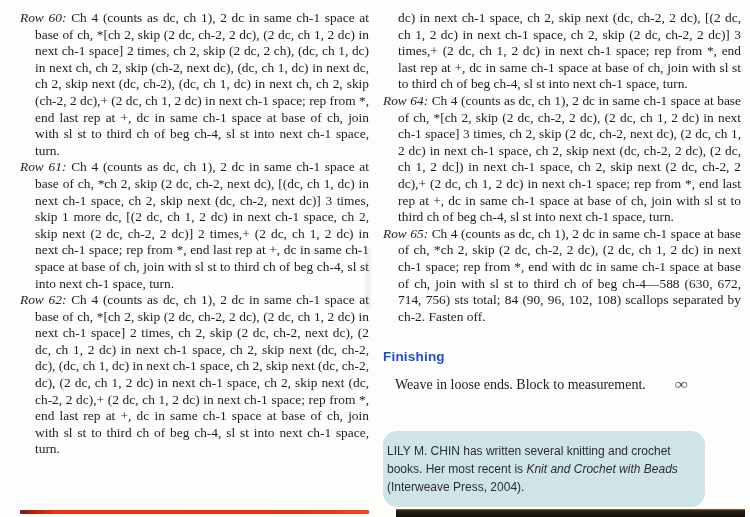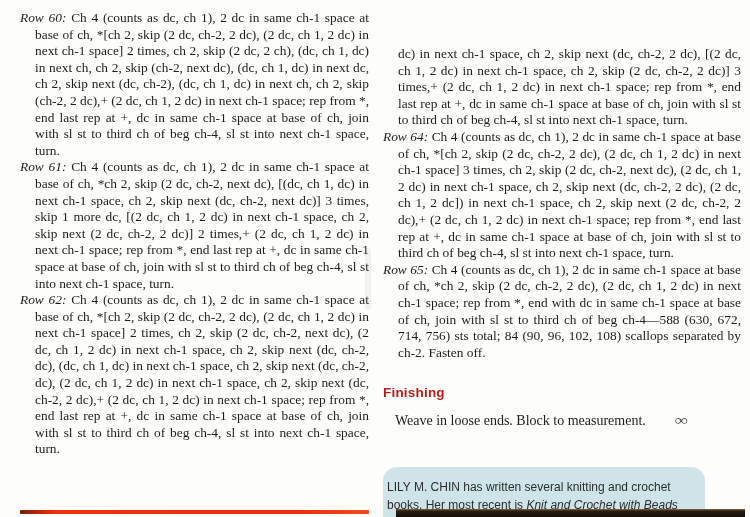--- a/index.html
+++ b/index.html
@@ -18,29 +18,29 @@
   .col-right { left: 383px; width: 358px; }
 
   p.row {
     margin: 0;
     font-size: 13.4px;
     line-height: 16.6px;
     text-align: justify;
     padding-left: 15px;
     text-indent: -15px;
   }
-  p.row.cont { text-indent: 0; margin-top: 36px; }
+  p.row.cont { text-indent: 0; }
   p.row .lbl { font-style: italic; }
 
   .finishing-heading {
     font-family: "Liberation Sans", sans-serif;
     font-weight: bold;
     font-size: 13.5px;
     letter-spacing: 0.2px;
-    color: #b91c1c;
+    color: #1d4ed8;
     margin: 24px 0 3px 0;
   }
   .finishing-body {
     margin: 12px;
     font-size: 14px;
     line-height: 17px;
   }
   .end-mark {
     display: inline-block;
     margin-left: 30px;

